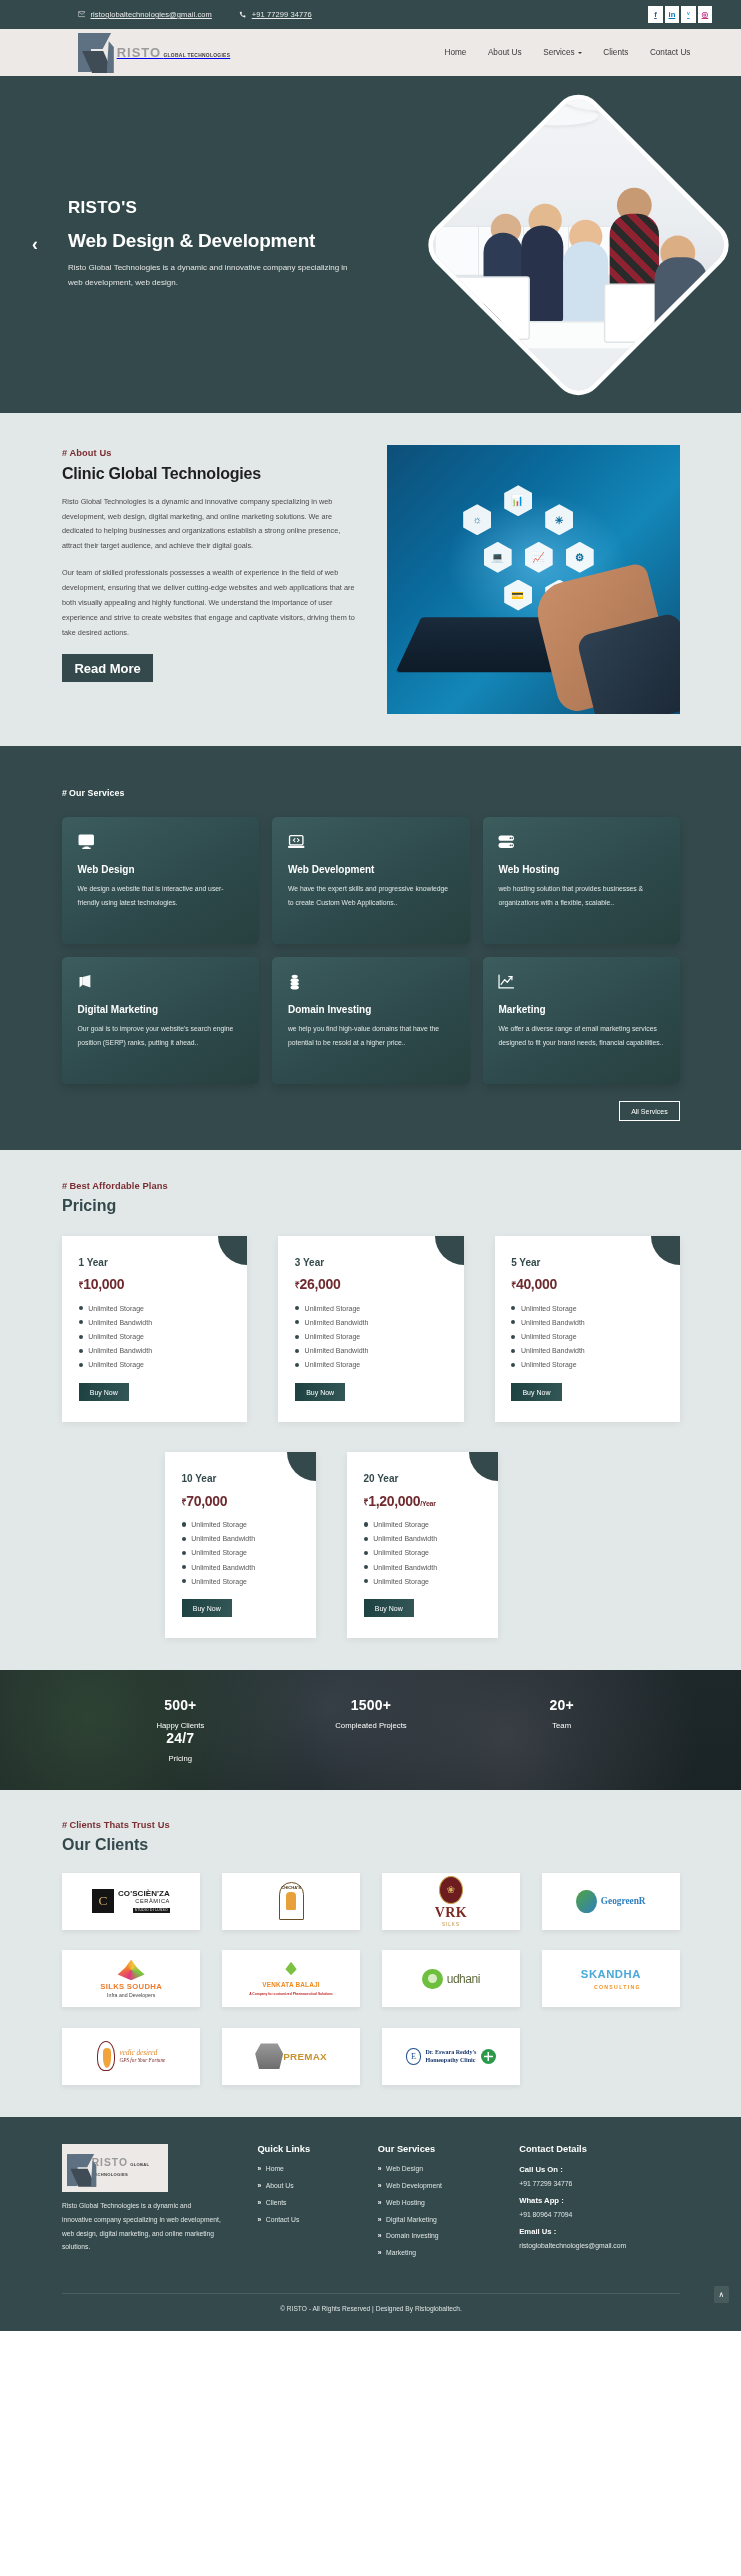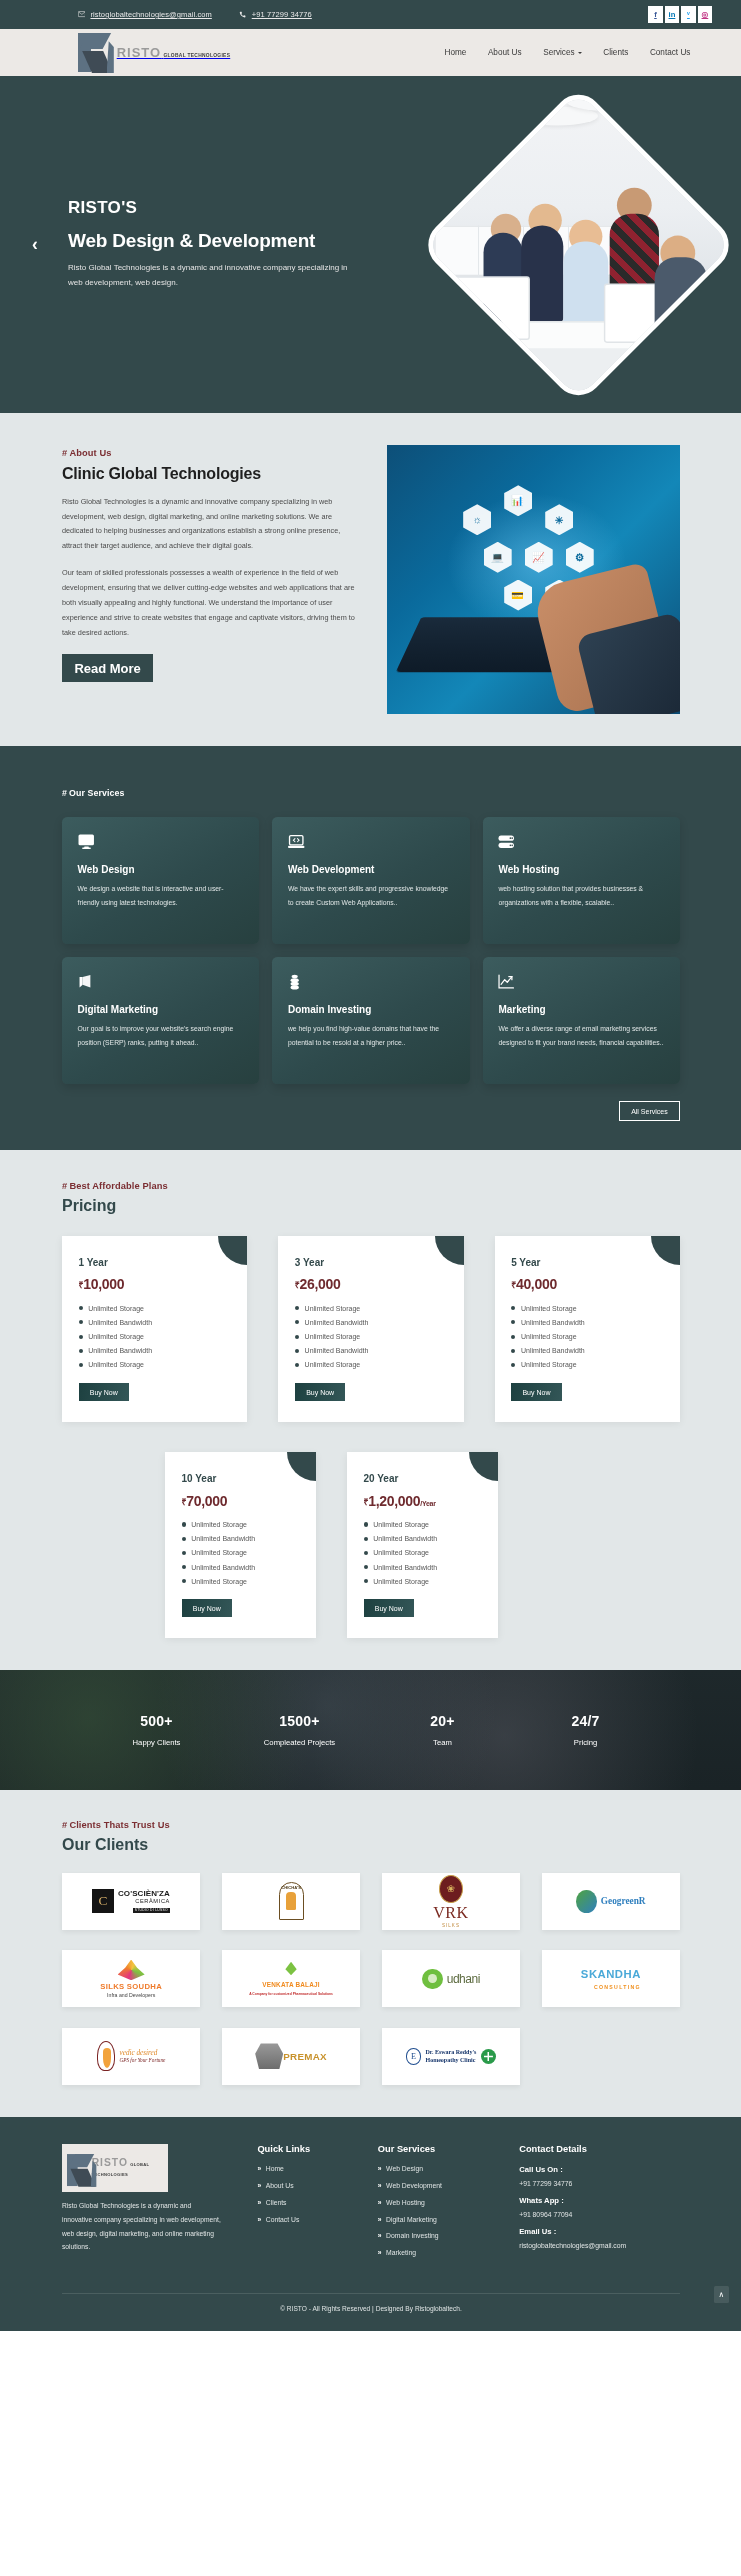--- a/index.html
+++ b/index.html
@@ -221,21 +221,21 @@
     background: linear-gradient(180deg,#1c2629,#222c2e);
     display:flex; align-items:center;
   }
   .stats-bg { position:absolute; inset:0;
     background:
       radial-gradient(circle at 12% 40%, rgba(60,90,60,.55), transparent 34%),
       radial-gradient(circle at 44% 30%, rgba(80,90,100,.45), transparent 40%),
       radial-gradient(circle at 68% 55%, rgba(100,100,110,.40), transparent 38%),
       linear-gradient(180deg,#1e282b,#1a2326);
   }
-  .stats-inner { position:relative; width: 572px; margin:0 auto; display:grid; grid-template-columns: repeat(4,1fr);}
+  .stats-inner { position:relative; width: 572px; margin:0 auto; display:grid; grid-template-columns: repeat(3,1fr);}
   .stat { text-align:center; color:#fff; }
   .stat .num { font-size: 14px; font-weight:800; letter-spacing:0.2px;}
   .stat .lbl { font-size: 7.7px; margin-top: 8.2px; font-weight:400;}
 
   
   .clients { background:#e2e7e8; padding: 30px 0 32px;}
   .clients-inner { width: 618px; margin:0 auto;}
   .clients h2 { font-size: 16px; font-weight:800; color:#33494b; margin-top: 6.2px;}
   .cl-grid { display:grid; grid-template-columns: repeat(4,1fr); gap: 20.6px 21.6px; margin-top: 18.5px;}
   .cl-card {
@@ -250,21 +250,21 @@
   .lg-gemini .badge{ width:20.6px;height:20.6px;border-radius:50%;background:#f2cf2e; position:relative;}
   .lg-gemini .badge:after{content:"";position:absolute;left:5.7px;top:3.1px;width:9.3px;height:14.4px;background:#fff;border-radius:40% 40% 50% 50%;}
   .lg-cosc .sq{width:21.6px;height:24px;background:#141414;display:flex;align-items:center;justify-content:center;color:#d8b06a;font-size:13.4px;font-family:"Liberation Serif",serif;}
   .lg-cosc .t1{font-size:8px;font-weight:800;color:#1a1a1a;letter-spacing:0.1px;}
   .lg-cosc .t2{font-size:5.7px;color:#1a1a1a;letter-spacing:0.6px;text-align:right;}
   .lg-cosc .t3{font-size:3.3px;background:#1a1a1a;color:#fff;padding:0.5px 2.1px;letter-spacing:0.3px;display:inline-block;margin-top:1px;}
   .lg-chicha .arch{width:25px;height:38px;border:1px solid #6b4e22;border-radius:12.4px 12.4px 1px 1px;display:flex;flex-direction:column;align-items:center;justify-content:flex-start;padding-top:2.1px;}
   .lg-chicha .nm{font-size:4.1px;font-weight:800;color:#4a3512;}
   .lg-chicha .fig{width:9.3px;height:17.5px;background:#e8a13a;border-radius:4.1px 4.1px 1.5px 1.5px;margin-top:2.1px;}
   .lg-vrk .oval{width:24px;height:28px;border-radius:50%;background:#6d1d1f;border:1px solid #c8a04a;display:flex;align-items:center;justify-content:center;color:#d9b45e;font-size:9.8px;font-family:"Liberation Serif",serif;}
-  .lg-vrk .t1{font-size:16px;font-weight:400;color:#7b2b22;font-family:"Liberation Serif",serif;letter-spacing:0.5px;}
+  .lg-vrk .t1{font-size:14px;font-weight:700;color:#7b2b22;font-family:"Liberation Serif",serif;letter-spacing:0.5px;}
   .lg-vrk .t2{font-size:4.6px;color:#c08a3e;letter-spacing:1px;text-align:center;}
   .lg-geo .globe{width:20.6px;height:23px;border-radius:50%;background:linear-gradient(135deg,#4fa340,#2f7fbe);}
   .lg-geo .t1{font-size:9.3px;color:#2f7fbe;font-family:"Liberation Serif",serif;font-weight:700;}
   .lg-raja .lotus{width:27px;height:20.6px;background:conic-gradient(from 200deg,#e2357f,#f07f2c,#f3c63f,#7cc242,#e2357f);clip-path:polygon(50% 0,72% 40%,100% 72%,50% 100%,0 72%,28% 40%);}
   .lg-raja .t1{font-size:7.7px;font-weight:800;color:#ef7b2b;letter-spacing:0.3px;}
   .lg-raja .t2{font-size:5.2px;color:#444;}
   .lg-venk .leaf{width:11.3px;height:13.4px;background:#7cc242;clip-path:polygon(50% 0,100% 55%,50% 100%,0 55%);margin:0 auto 1.5px;}
   .lg-venk .t1{font-size:6.4px;font-weight:800;color:#f08a1e;letter-spacing:0.2px;}
   .lg-venk .t2{font-size:3.3px;color:#c02a2a;font-weight:700;}
   .lg-udh .circ{width:20.6px;height:20.6px;border-radius:50%;background:#6fbf3f;display:flex;align-items:center;justify-content:center;}

